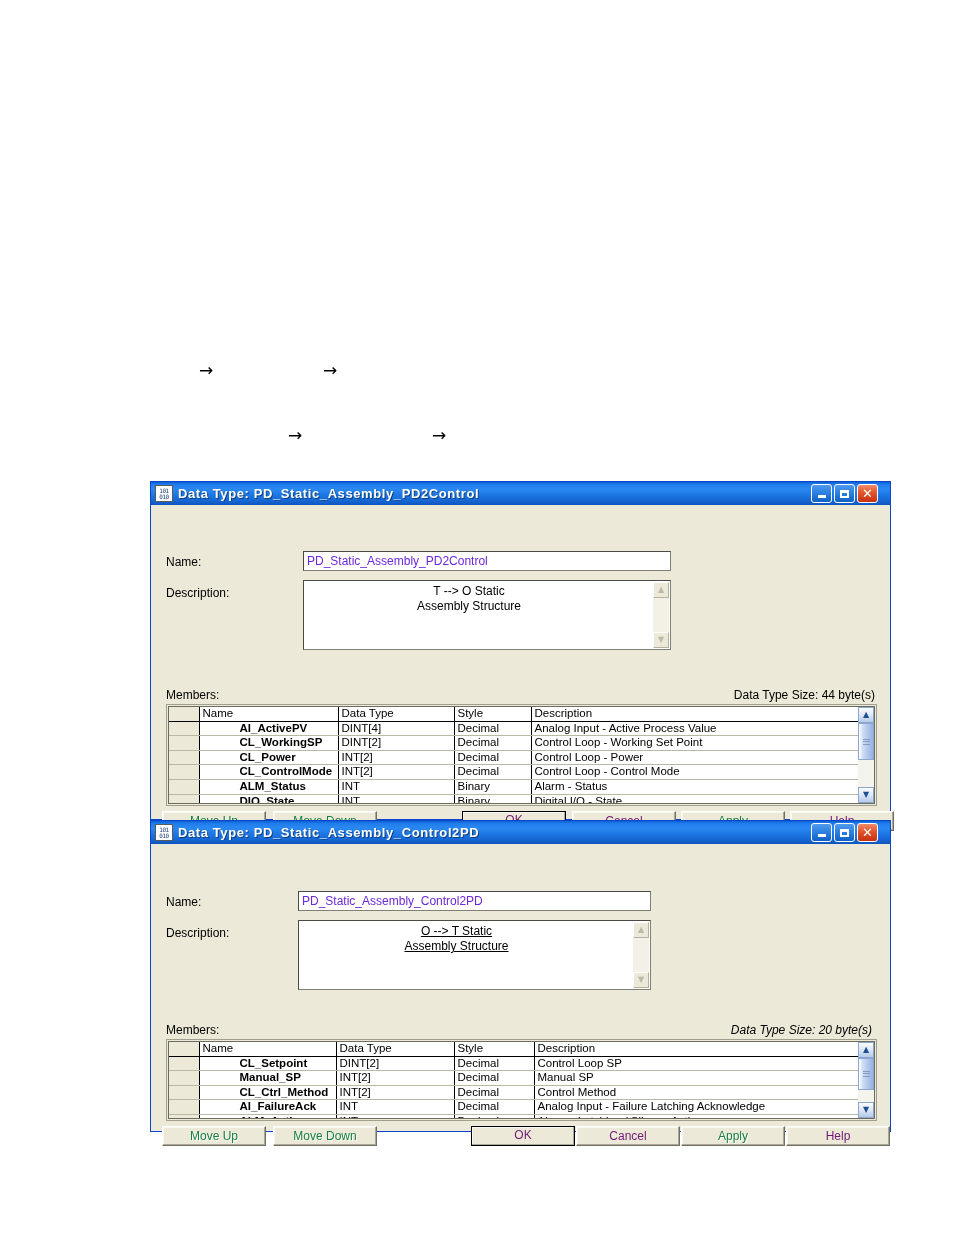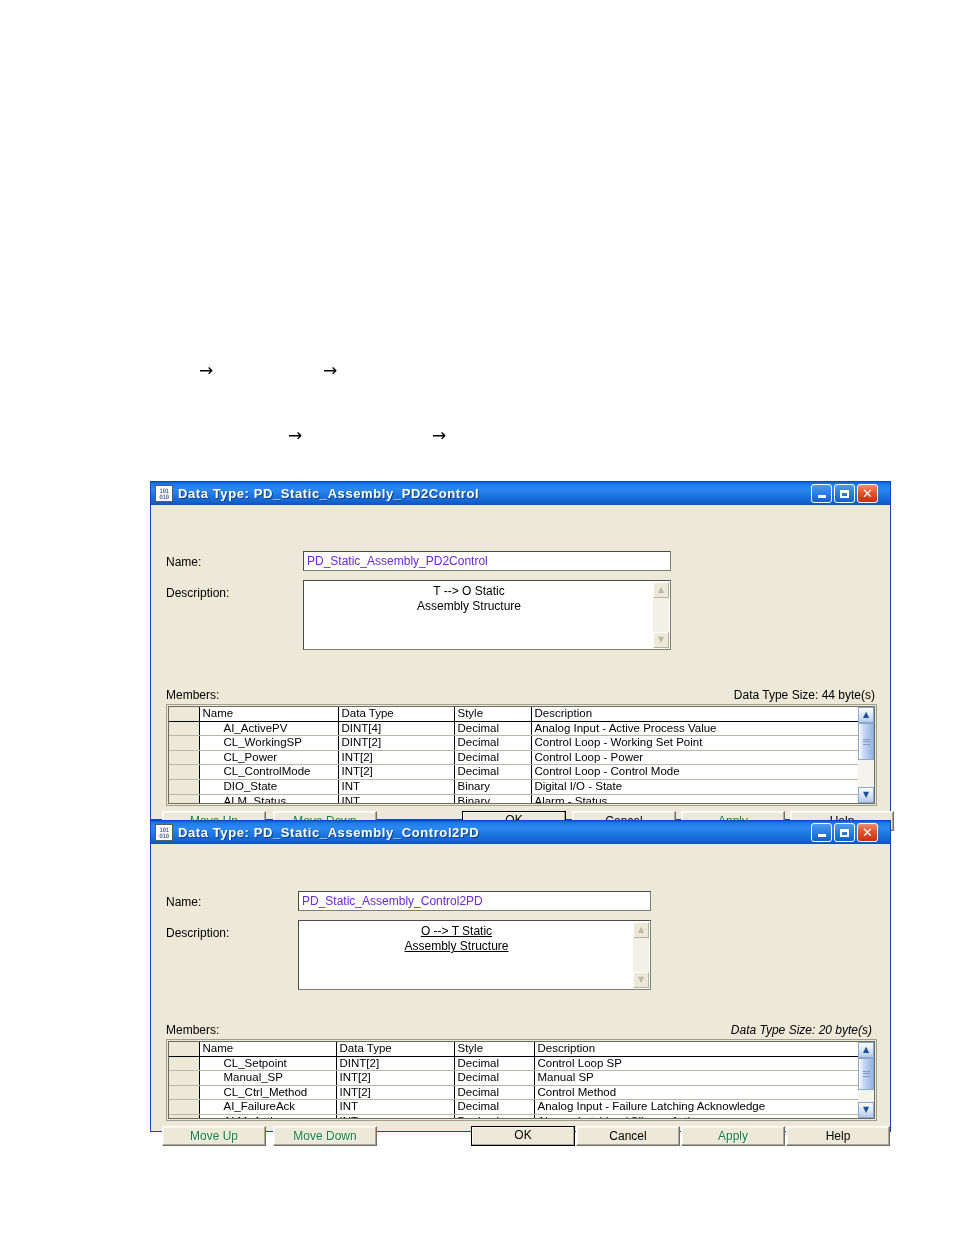--- a/index.html
+++ b/index.html
@@ -208,21 +208,21 @@
     background: #ffffff;
     border-bottom: 1px solid #000000;
     border-right: 1px solid #000000;
     font-size: 11.5px;
   }
   table.members th.sel, table.members td.sel {
     background: #ece9d8;
     border-right: 1px solid #000000;
     padding: 0;
   }
-  table.members td.nm { padding-left: 24px; }
+  table.members td.nm { padding-left: 40px; font-weight: bold; }
   table.members td.last, table.members th.last { border-right: none; }
 
   .grid-sb {
     width: 17px;
     flex: none;
     margin: 1px 1px 1px 0;
     background: #f1f0e9;
     border: 1px solid #6b6b60;
     border-left: none;
     box-sizing: border-box;
@@ -252,21 +252,21 @@
   
   .btn {
     position: absolute;
     background: #ece9d8;
     border: 1px solid #ffffff;
     border-right-color: #716f64;
     border-bottom-color: #716f64;
     box-shadow: inset -1px -1px 0 #aca899, inset 1px 1px 0 #f7f6f0;
     box-sizing: border-box;
     font-size: 12px;
-    color: #000000;
+    color: #701a75;
     text-align: center;
     line-height: 18px;
     height: 20px;
     white-space: nowrap;
   }
   .btn.disabled { color: #15803d; text-shadow: 1px 1px 0 #ffffff; }
   .btn.default {
     border: 1px solid #000000;
     box-shadow: inset -1px -1px 0 #aca899, inset 1px 1px 0 #f7f6f0;
     line-height: 17px;
@@ -365,31 +365,31 @@
               </tr>
               <tr>
                 <td class="sel"></td>
                 <td class="nm">CL_ControlMode</td>
                 <td>INT[2]</td>
                 <td>Decimal</td>
                 <td class=" last">Control Loop - Control Mode</td>
               </tr>
               <tr>
                 <td class="sel"></td>
+                <td class="nm">ALM_Status</td>
+                <td>INT</td>
+                <td>Binary</td>
+                <td class=" last">Alarm - Status</td>
+              </tr>
+              <tr>
+                <td class="sel"></td>
                 <td class="nm">DIO_State</td>
                 <td>INT</td>
                 <td>Binary</td>
                 <td class=" last">Digital I/O - State</td>
-              </tr>
-              <tr>
-                <td class="sel"></td>
-                <td class="nm">ALM_Status</td>
-                <td>INT</td>
-                <td>Binary</td>
-                <td class=" last">Alarm - Status</td>
               </tr>
             </tbody>
         </table>
       </div>
       <div class="grid-sb">
         <div class="sb-btn">▲</div>
         <div class="sb-track">
           <div class="sb-thumb" style="height:58%;">
             <div class="sb-grip">
                 <div></div>

